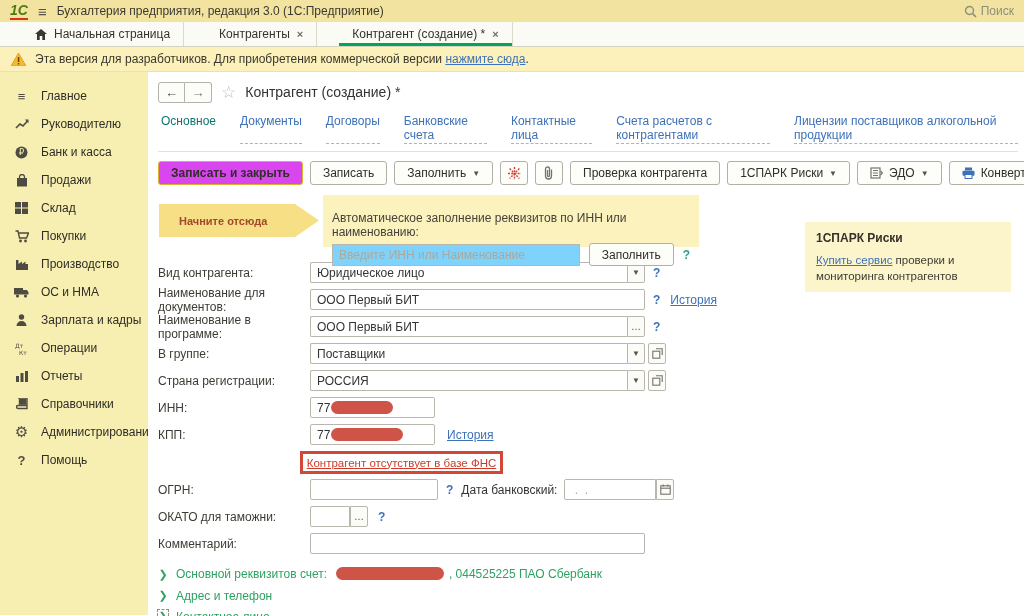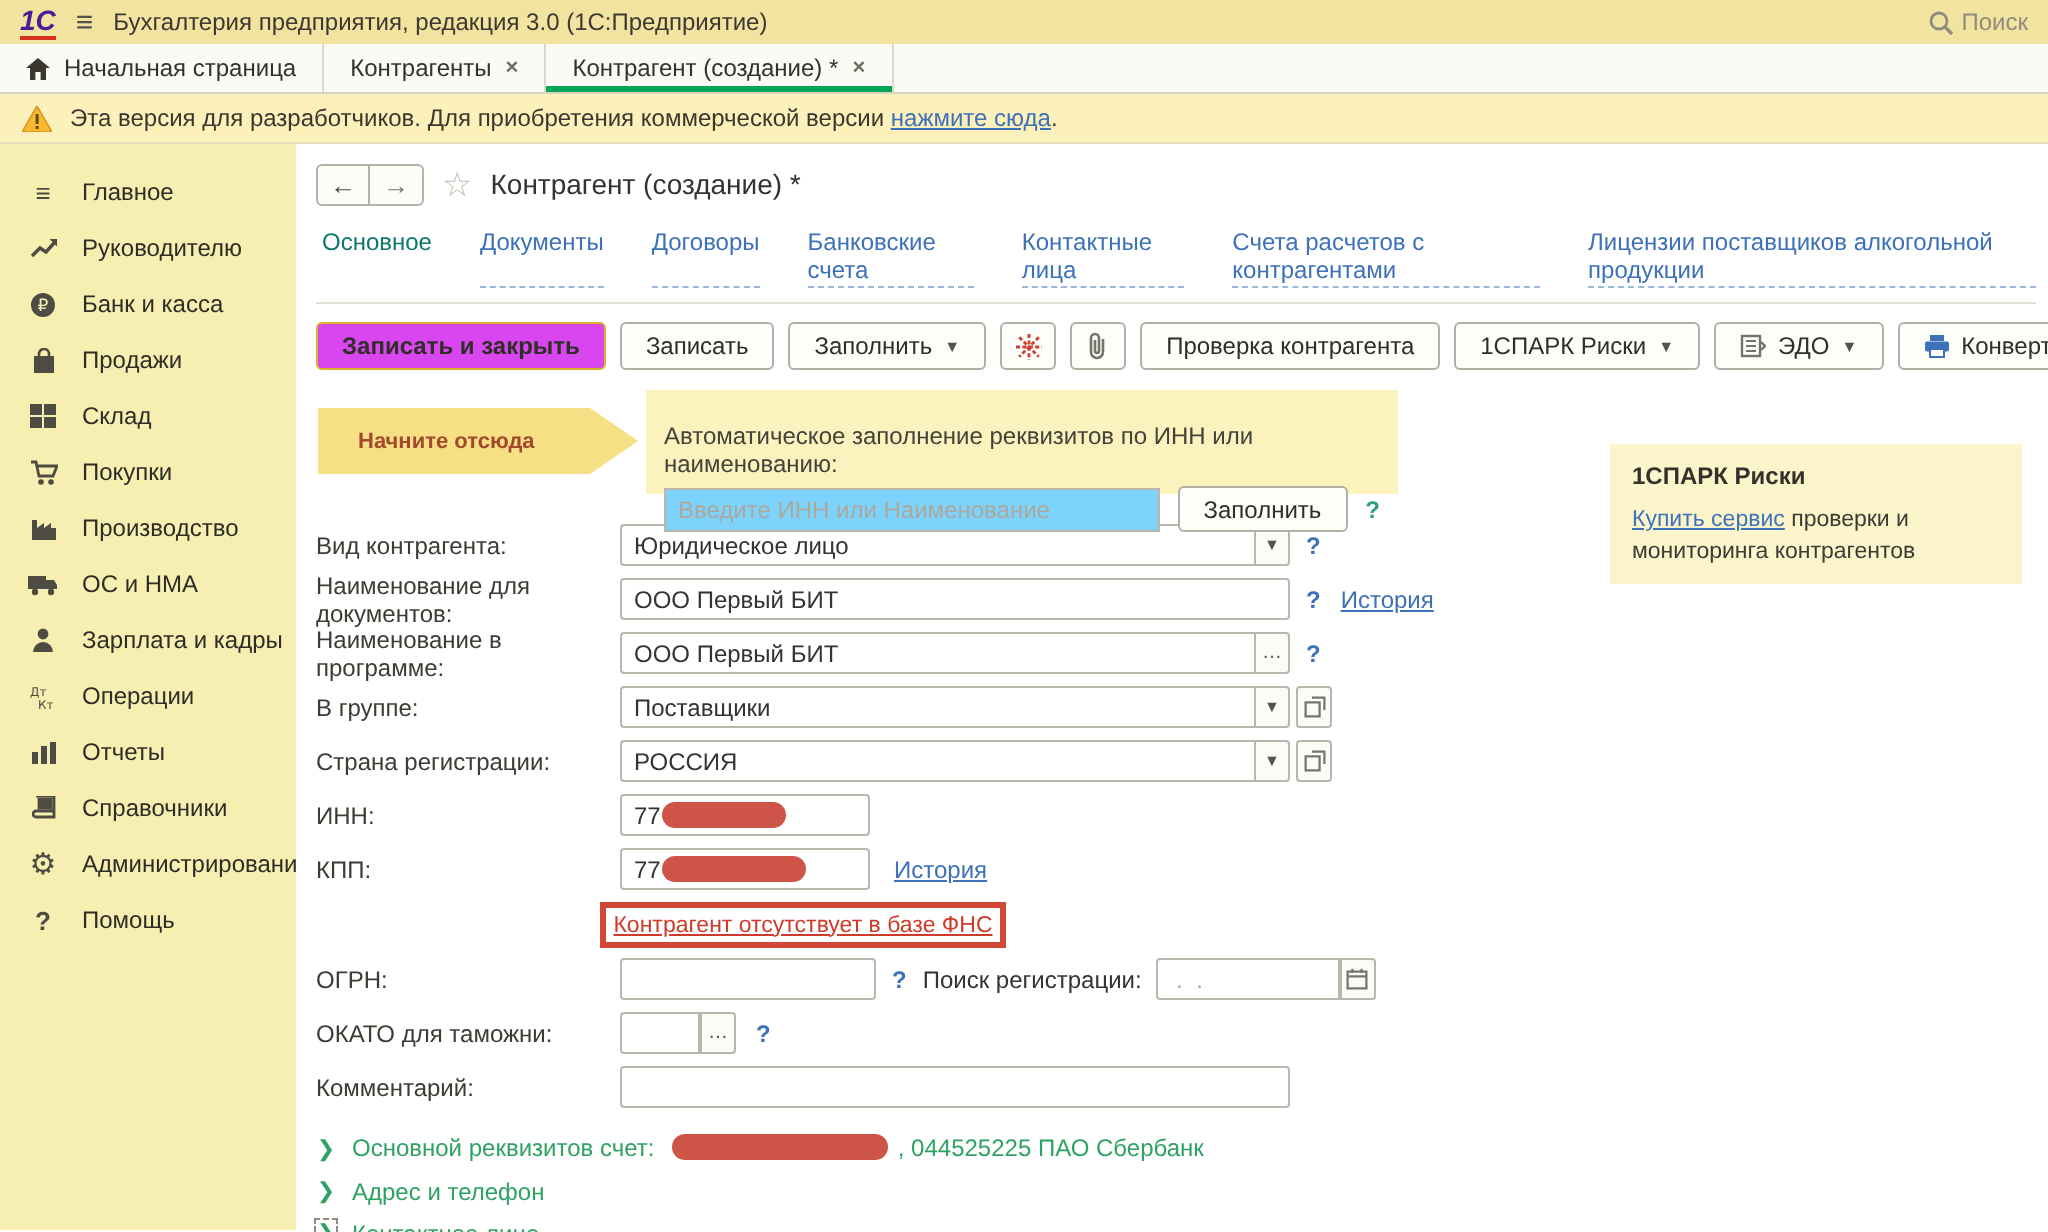--- a/index.html
+++ b/index.html
@@ -5,29 +5,29 @@
   * { box-sizing: border-box; }
   html,body { margin:0; padding:0; }
   body {
     width:1024px; height:616px; overflow:hidden;
     font-family:"Liberation Sans", sans-serif; font-size:12px; color:#333;
     background:#fff;
   }
   
   .titlebar { height:22px; background:#f2e3a1; display:flex; align-items:center;
     padding:0 10px; gap:10px; }
-  .logo { color:#4c1d95; font-weight:bold; font-size:14px; line-height:1;
+  .logo { color:#4d7c0f; font-weight:bold; font-size:14px; line-height:1;
     border-bottom:2px solid #d6331f; padding-bottom:1px; font-style:italic; }
   .burger { color:#55534a; font-size:15px; line-height:1; }
   .apptitle { color:#3c3a30; font-size:12px; }
   .search { margin-left:auto; display:flex; align-items:center; gap:4px; color:#8f8d7c; }
   
   .tabbar { height:25px; background:#fbfbf5; display:flex; border-bottom:1px solid #d6d3c2; }
   .tab { display:flex; align-items:center; gap:7px; padding:12px 13px; font-size:12px;
-    color:#34322b; border-right:1px solid #ddd9c8; position:relative; cursor:pointer; }
+    color:#34322b; border-right:1px solid #ddd9c8; position:relative; cursor:pointer;margin-left:22px; }
   .tab.active::after { content:""; position:absolute; left:0; right:0; bottom:0;
     height:3px; background:#00a651; }
   .tclose { color:#6f6d62; font-size:11px; font-weight:bold; }
   
   .warnbar { height:25px; background:#fcf1ba; display:flex; align-items:center;
     gap:9px; padding:0 11px; border-bottom:1px solid #e7e0bd; color:#3a382e; }
   .warnbar b { font-weight:normal; }
   a.blue { color:#3d71b8; text-decoration:underline; cursor:pointer; }
   
   .layout { display:flex; height:543px; }
@@ -444,21 +444,21 @@
       </div>
 
       <div class="fns-box">
         <a>Контрагент отсутствует в базе ФНС</a>
       </div>
 
       <div class="frow">
         <span class="flabel">ОГРН:</span>
         <input class="inp" style="width: 128px;">
         <span class="qmark gap8">?</span>
-        <span class="gap8">Поиск регистрации:</span>
+        <span class="gap8">Дата банковский:</span>
         <div style="display:flex; margin-left:7px;">
           <input class="inp" style="width: 92px; border-radius: 2px 0px 0px 2px;" placeholder=" .  .">
           <div class="sqbtn rb" style="height:21px">
             <svg width="11" height="11" viewBox="0 0 11 11">
               <rect x="0.8" y="1.8" width="9.4" height="8.4" fill="none" stroke="#75736a" stroke-width="1.1"></rect>
               <line x1="0.8" y1="4.2" x2="10.2" y2="4.2" stroke="#75736a" stroke-width="1.1"></line>
               <line x1="3.2" y1="0.4" x2="3.2" y2="2.4" stroke="#75736a" stroke-width="1.1"></line>
               <line x1="7.8" y1="0.4" x2="7.8" y2="2.4" stroke="#75736a" stroke-width="1.1"></line>
             </svg>
           </div>

